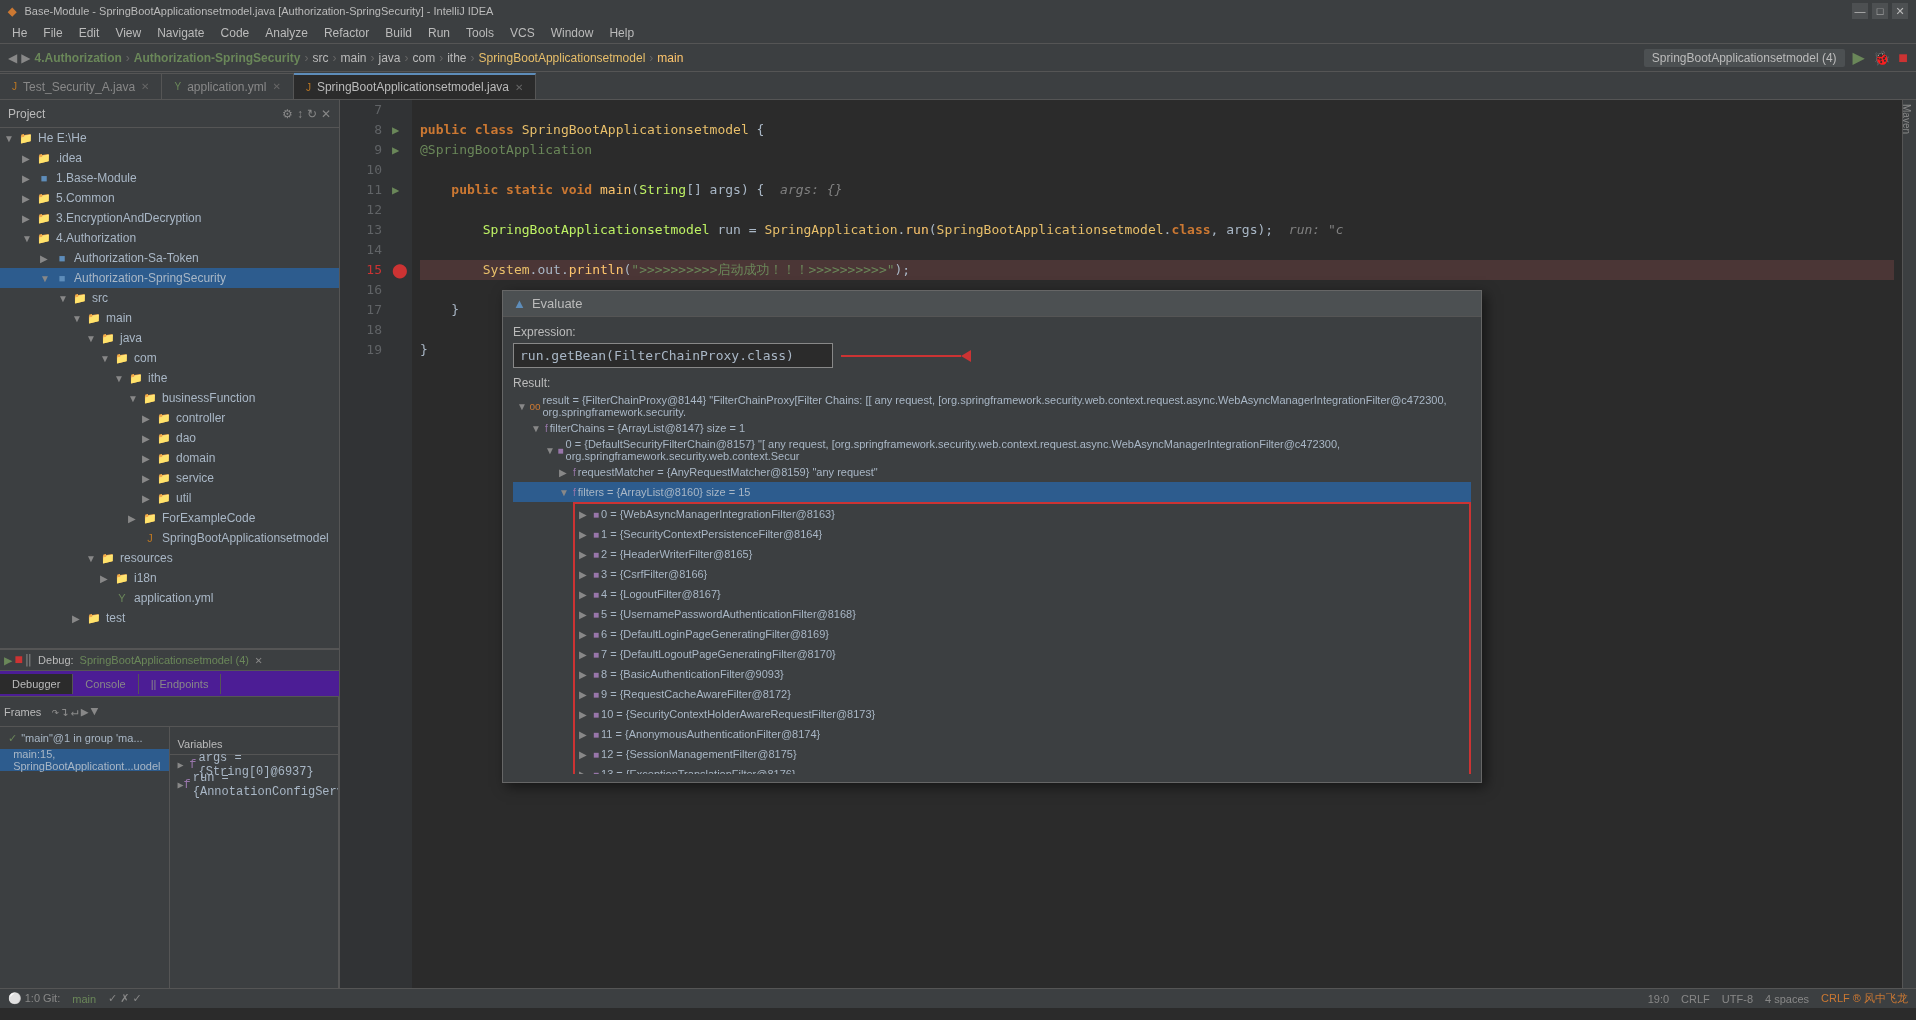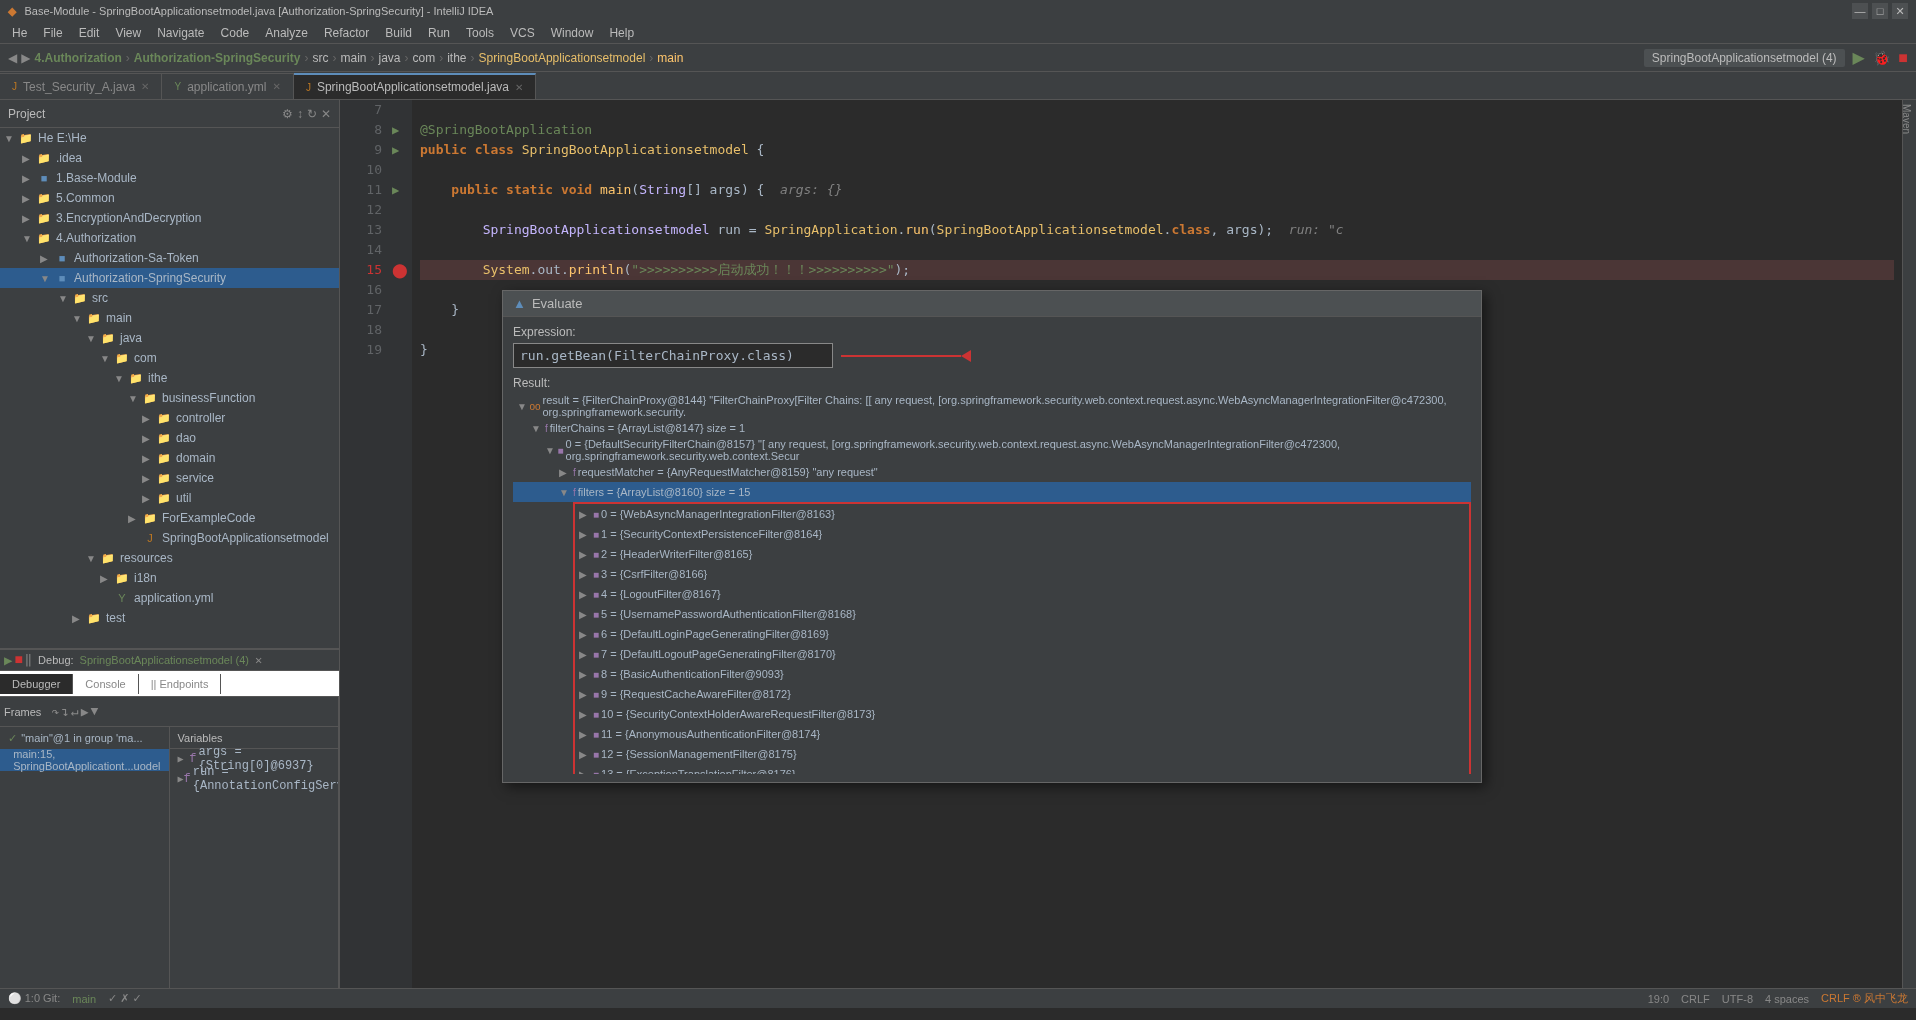--- a/index.html
+++ b/index.html
@@ -36,42 +36,42 @@
     .sidebar-content { flex: 1; overflow-y: auto; overflow-x: hidden; }
     .tree-item { display: flex; align-items: center; height: 20px; padding-left: 4px; cursor: pointer; white-space: nowrap; font-family: Arial, sans-serif; font-size: 12px; color: #a9b7c6; }
     .tree-item.selected { background: #2d5c8e; }
     .tree-arrow { width: 14px; font-size: 10px; color: #888; flex-shrink: 0; }
     .tree-icon { width: 16px; height: 16px; margin-right: 4px; flex-shrink: 0; display: flex; align-items: center; justify-content: center; font-size: 11px; }
     .icon-folder { color: #c5c533; }
     .icon-java { color: #c07922; }
 
     
     .debug-panel { height: 340px; border-top: 1px solid #555; display: flex; flex-direction: column; }
-    .debug-tabs { height: 26px; background: #ffffff; display: flex; align-items: center; border-bottom: 1px solid #555; }
+    .debug-tabs { height: 26px; background: #4c1d95; display: flex; align-items: center; border-bottom: 1px solid #555; }
     .debug-tab { padding: 4px 12px; font-family: Arial, sans-serif; font-size: 11px; color: #888; cursor: pointer; border-right: 1px solid #555; }
     .debug-tab.active { color: #bbbbbb; background: #2b2b2b; }
     .debug-content { display: flex; flex: 1; overflow: hidden; }
     .debug-left { width: 490px; border-right: 1px solid #555; display: flex; flex-direction: column; overflow: hidden; }
     .debug-toolbar { height: 30px; background: #3c3f41; display: flex; align-items: center; padding: 0 4px; gap: 2px; border-bottom: 1px solid #555; }
     .debug-frame-item { display: flex; align-items: center; height: 22px; padding: 0 8px; cursor: pointer; font-family: Arial, sans-serif; font-size: 11px; color: #a9b7c6; }
     .debug-frame-item.selected { background: #2d5c8e; }
     .var-item { display: flex; align-items: center; height: 20px; padding-left: 8px; }
 
     
     .editor { flex: 1; display: flex; flex-direction: column; overflow: hidden; background: #2b2b2b; }
     .editor-content { flex: 1; overflow: hidden; position: relative; display: flex; }
     .line-numbers { width: 50px; background: #313335; color: #606366; font-family: Consolas, monospace; font-size: 13px; line-height: 20px; padding: 0 8px 0 0; text-align: right; overflow: hidden; flex-shrink: 0; }
     .line-number { height: 20px; }
     .code-area { flex: 1; overflow: hidden; padding: 0 8px; position: relative; }
     .code-line { height: 20px; line-height: 20px; white-space: pre; font-family: Consolas, monospace; font-size: 13px; }
     .code-line.breakpoint-line { background: #3d2d2d; }
 
     
     .kw { color: #cc7832; font-weight: bold; }
-    .type { color: #c4b5fd; }
+    .type { color: #bef264; }
     .fn { color: #ffc66d; }
     .str { color: #6a8759; }
     .ann { color: #6a8759; }
     .comment { color: #808080; font-style: italic; }
     .class-name { color: #e8bf6a; }
 
     
     .evaluate-popup { position: absolute; top: 190px; left: 90px; width: 980px; background: #3c3f41; border: 1px solid #666; box-shadow: 4px 4px 12px rgba(0,0,0,0.5); z-index: 100; font-family: Arial, sans-serif; }
     .evaluate-title { height: 26px; background: #4c5052; display: flex; align-items: center; padding: 0 10px; font-size: 13px; color: #bbbbbb; border-bottom: 1px solid #555; }
     .evaluate-body { padding: 8px 10px; }
@@ -340,21 +340,21 @@
             <div style="flex:1;overflow-y:auto;border-right:1px solid #555;">
               <div class="debug-frame-item">
                 <span style="color:#6a8759;margin-right:4px;">✓</span>
                 <span>"main"@1 in group 'ma...</span>
               </div>
               <div class="debug-frame-item selected">
                 <span style="width:14px;">&nbsp;</span>
                 <span>main:15, SpringBootApplicationt...uodel</span>
               </div>
             </div>
-            <div style="flex:1;overflow-y:auto;">
+            <div style="flex:1;overflow-y:auto;margin-top:6px;">
               <div style="height:22px;background:#3c3f41;display:flex;align-items:center;padding:0 8px;border-bottom:1px solid #555;font-family:Arial;font-size:11px;color:#bbbbbb;">
                 <span>Variables</span>
               </div>
               <div class="var-item">
                 <span class="result-arrow">▶</span>
                 <span style="color:#9876aa;margin-right:2px;">f</span>
                 <span>args = {String[0]@6937}</span>
               </div>
               <div class="var-item">
                 <span class="result-arrow">▶</span>
@@ -406,22 +406,22 @@
           <span style="color:#cc3333;font-size:14px;">⬤</span>
         </div>
         <div style="height:20px;"></div>
         <div style="height:20px;"></div>
         <div style="height:20px;"></div>
         <div style="height:20px;"></div>
       </div>
 
       <div class="code-area">
         <div class="code-line">&nbsp;</div>
+        <div class="code-line"><span class="kw">public class</span> <span class="class-name">SpringBootApplicationsetmodel</span> {</div>
         <div class="code-line"><span class="ann">@SpringBootApplication</span></div>
-        <div class="code-line"><span class="kw">public class</span> <span class="class-name">SpringBootApplicationsetmodel</span> {</div>
         <div class="code-line">&nbsp;</div>
         <div class="code-line">    <span class="kw">public static void</span> <span class="fn">main</span>(<span class="type">String</span>[] args) {  <span class="comment">args: {}</span></div>
         <div class="code-line">&nbsp;</div>
         <div class="code-line">        <span class="type">SpringBootApplicationsetmodel</span> run = <span class="class-name">SpringApplication</span>.<span class="fn">run</span>(<span class="class-name">SpringBootApplicationsetmodel</span>.<span class="kw">class</span>, args);  <span class="comment">run: "c</span></div>
         <div class="code-line">&nbsp;</div>
         <div class="code-line breakpoint-line" style="background:#4b3636;">        <span class="class-name">System</span>.out.<span class="fn">println</span>(<span class="str">"&gt;&gt;&gt;&gt;&gt;&gt;&gt;&gt;&gt;&gt;启动成功！！！&gt;&gt;&gt;&gt;&gt;&gt;&gt;&gt;&gt;&gt;"</span>);</div>
         <div class="code-line">&nbsp;</div>
         <div class="code-line">    }</div>
         <div class="code-line">&nbsp;</div>
         <div class="code-line">}</div>

